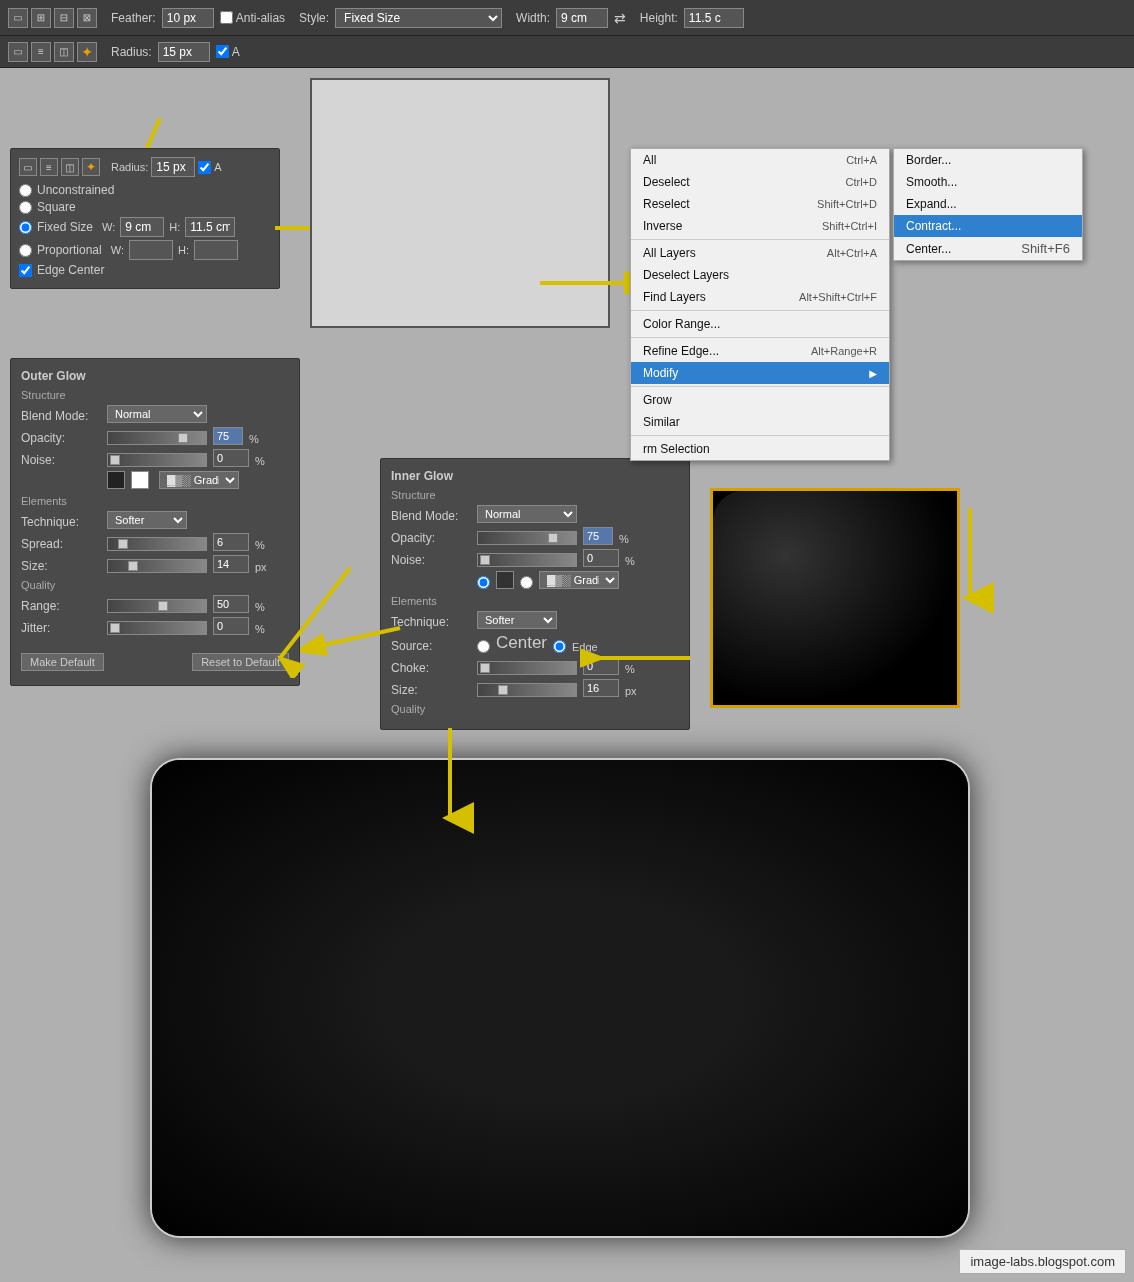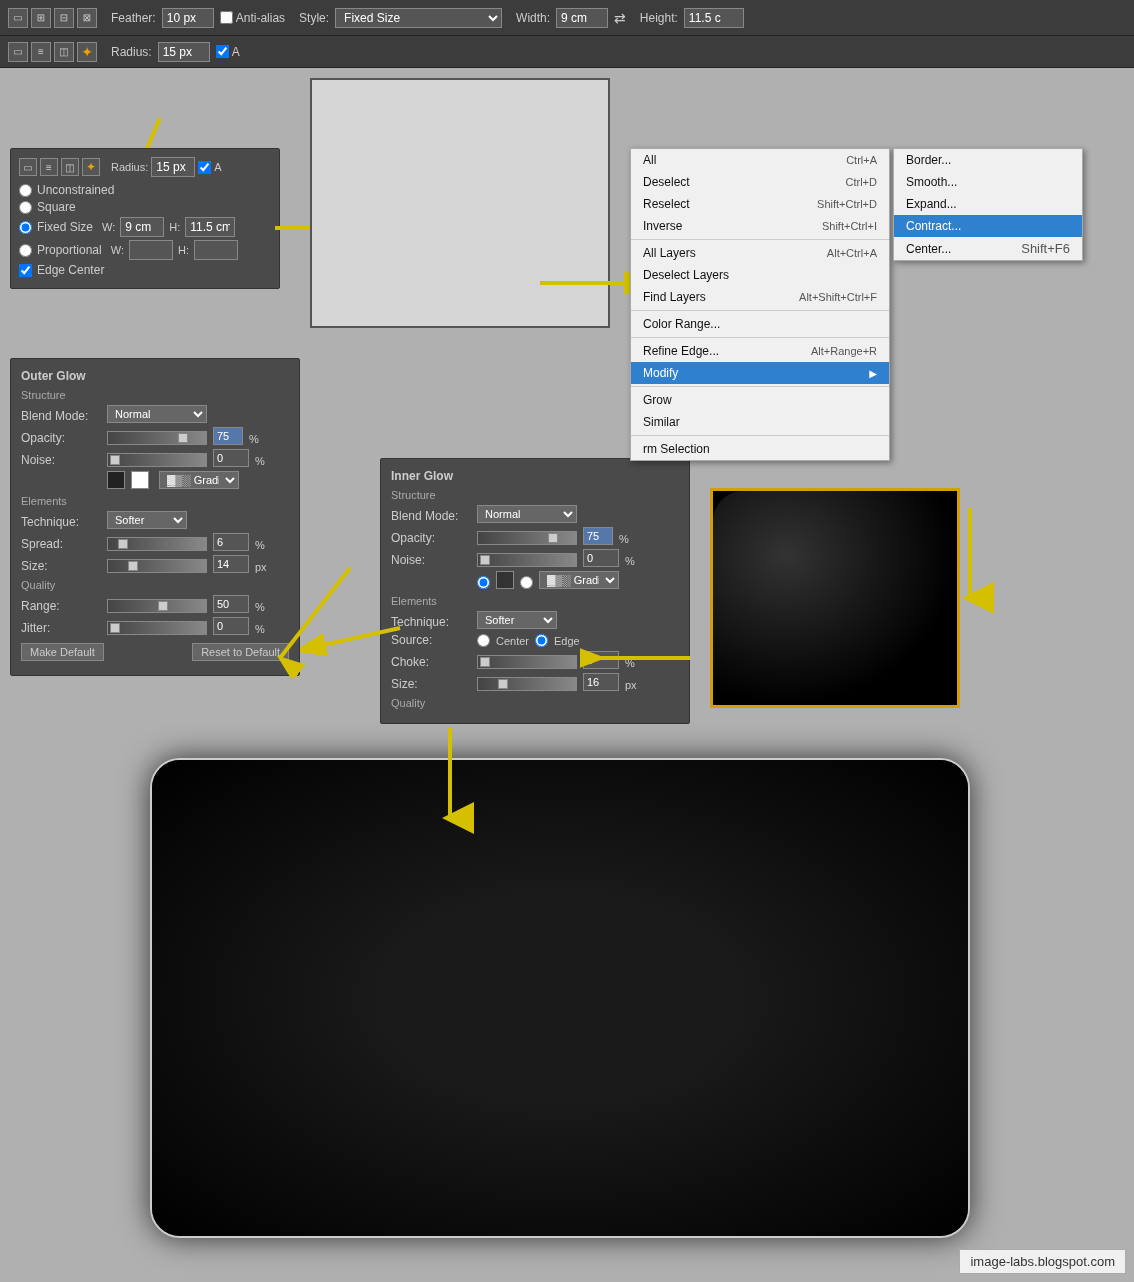--- a/index.html
+++ b/index.html
@@ -576,21 +576,21 @@
 
     <div class="panel-row">
       <span class="panel-row-label">Jitter:</span>
       <div class="panel-slider" style="width:100px;">
         <div class="panel-slider-thumb" style="left:2px;"></div>
       </div>
       <input class="panel-input-small" type="text" value="0" style="">
       <span class="panel-unit">%</span>
     </div>
 
-    <div class="panel-row" style="margin-top:8px; justify-content:space-between;">
+    <div class="panel-row" style="margin-top:18px; justify-content:space-between;">
       <button class="panel-button">Make Default</button>
       <button class="panel-button">Reset to Default</button>
     </div>
   </div>
 
   <svg class="arrow-annotation" style="left:250px; top:490px; width:130px; height:120px;">
     <defs>
       <marker id="arrowhead4" markerWidth="8" markerHeight="8" refX="4" refY="6" orient="auto">
         <polygon points="0 0, 8 3, 0 6" fill="#d4c000" transform="rotate(90,4,3)"></polygon>
       </marker>
@@ -642,21 +642,21 @@
     <div class="panel-row">
       <span class="panel-row-label">Technique:</span>
       <select class="panel-select" style="width:80px;">
         <option>Softer</option>
       </select>
     </div>
 
     <div class="panel-row">
       <span class="panel-row-label">Source:</span>
       <input type="radio" name="ig-source" style="">
-      <label style="color:#ccc; font-size:11px;">Center</label>
+      <label style="color:#ccc; font-size:17px;">Center</label>
       <input type="radio" name="ig-source" checked="" style="">
       <label style="color:#ccc; font-size:11px;">Edge</label>
     </div>
 
     <div class="panel-row">
       <span class="panel-row-label">Choke:</span>
       <div class="panel-slider" style="width:100px;">
         <div class="panel-slider-thumb" style="left:2px;"></div>
       </div>
       <input class="panel-input-small" type="text" value="0" style="">

